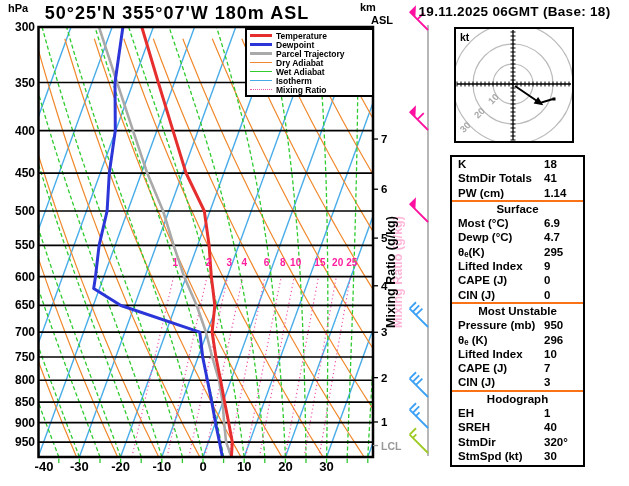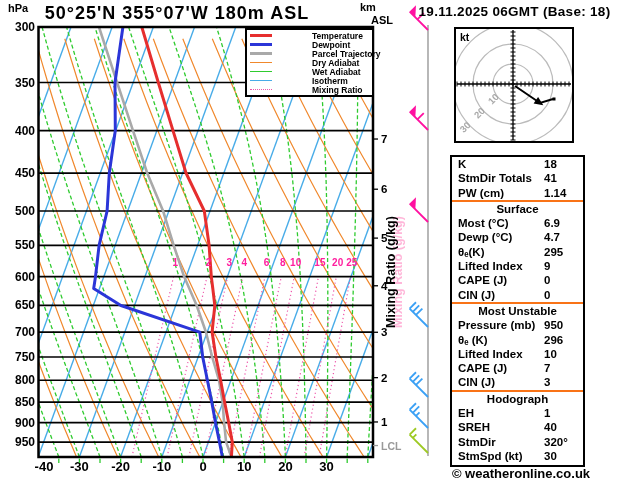--- a/index.html
+++ b/index.html
@@ -10,21 +10,21 @@
   .abs{position:absolute;font-weight:bold;color:#000;}
   #hpa-label{left:8px;top:2px;font-size:11px;}
   #main-title{left:32px;top:3px;width:290px;text-align:center;font-size:18px;letter-spacing:1px;white-space:nowrap;}
   #km-label{left:360px;top:1px;font-size:11px;}
   #asl-label{left:371px;top:14px;font-size:11px;}
   #right-header{left:400px;top:4px;width:229px;text-align:center;font-size:13.5px;letter-spacing:0.3px;white-space:nowrap;}
   #x-axis-label{left:65px;top:463px;width:300px;text-align:center;font-size:13px;letter-spacing:0.5px;margin-top:36px;}
   #footer-label{left:431px;top:466px;width:180px;text-align:center;font-size:13px;}
   #legend-box{left:245px;top:28px;width:125px;height:63px;border:2px solid #000;background:#fff;
               display:flex;flex-direction:column;justify-content:space-around;padding:1px 0;}
-  .legend-row{display:flex;align-items:center;height:8.6px;gap:36px;}
+  .legend-row{display:flex;align-items:center;height:8.6px;}
   .legend-line{width:22px;margin-left:3px;margin-right:4px;flex:none;}
   .legend-text{font-size:8.5px;font-weight:bold;white-space:nowrap;letter-spacing:0px;}
   #data-table{left:450px;top:155px;width:131px;height:308px;border:2px solid #000;background:#fff;
               font-size:11.5px;font-weight:bold;display:flex;flex-direction:column;}
   .tsection{border-top:2px solid #f97316;}
   .tsection:first-child{border-top:none;}
   .thead{text-align:center;height:14.3px;line-height:14.6px;}
   .trow{display:flex;height:14.3px;line-height:14.6px;padding-left:6px;}
   .tlabel{width:86px;white-space:nowrap;}
   .tvalue{flex:1;white-space:nowrap;}
@@ -315,21 +315,20 @@
         <text x="460" y="41" font-size="10.5">kt</text>
       </g>
     </svg>
 
   <div class="abs" id="hpa-label">hPa</div>
   <div class="abs" id="main-title">50°25'N 355°07'W 180m ASL</div>
   <div class="abs" id="km-label">km</div>
   <div class="abs" id="asl-label">ASL</div>
   <div class="abs" id="right-header">19.11.2025 06GMT (Base: 18)</div>
   <div class="abs" id="x-axis-label">Dewpoint / Temperature (°C)</div>
-  <div class="abs" id="footer-label">© weatheronline.co.uk</div>
 
   <div class="abs" id="legend-box">
       <div class="legend-row">
         <div class="legend-line" style="border-top: 3px solid rgb(230, 46, 46);"></div>
         <span class="legend-text">Temperature</span>
       </div>
       <div class="legend-row">
         <div class="legend-line" style="border-top: 3px solid rgb(43, 53, 216);"></div>
         <span class="legend-text">Dewpoint</span>
       </div>

